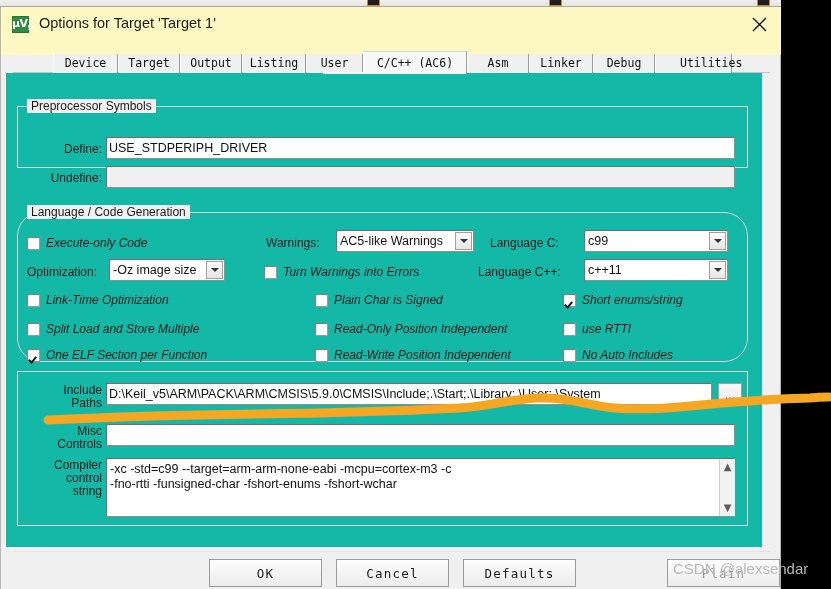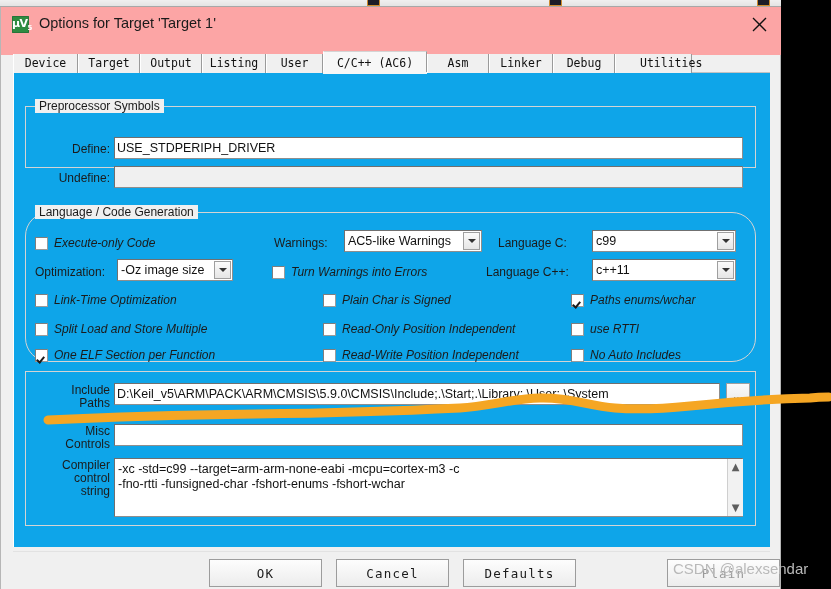--- a/index.html
+++ b/index.html
@@ -38,21 +38,21 @@
   
   .dialog {
     position: absolute; left: 0px; top: 7px;
     width: 781px; height: 582px;
     background: #f0f0f0;
     border-left: 1px solid #b6b6b6;
     border-right: 1px solid #b6b6b6;
   }
   .titlebar {
     position: absolute; left: 0; top: 0; width: 781px; height: 48px;
-    background: #fca5a5;
+    background: #fef9c3;
   }
   .title-icon {
     position: absolute; left: 11px; top: 9px; width: 17px; height: 17px;
     background: #2f8b41;
     border-radius: 1px;
     box-shadow: inset 0 0 0 1px #27743a;
   }
   .title-icon .glyph {
     position: absolute; left: 0; top: -1px; width: 17px; height: 18px;
     color: #ffffff; font-size: 11px; line-height: 18px; text-align: center;
@@ -79,41 +79,42 @@
   .tab {
     position: absolute; top: 3px; height: 19px;
     background: #f0f0f0;
     border-left: 1px solid #ffffff;
     border-right: 1px solid #9a9a9a;
     font-family: "DejaVu Sans Mono", monospace;
     font-size: 11.5px; color: #111111;
     text-align: center; line-height: 19px;
     white-space: nowrap;
     cursor: default;
+    margin-left: 40px;
   }
   .tab.active {
     top: 0px; height: 23px; line-height: 22px;
     background: #f7f7f7;
     border-left: 1px solid #ffffff;
     border-right: 1px solid #9a9a9a;
     border-top: 1px solid #d4d4d4;
     z-index: 5;
   }
   .tab-underline {
     position: absolute; left: 12px; top: 65px; width: 757px; height: 1px;
     background: #c2c2c2;
   }
   .tab-underline-gap {
     position: absolute; top: 65px; height: 2px; background: #f7f7f7; z-index: 6;
   }
 
   
   .client {
-    position: absolute; left: 12px; top: 66px; width: 757px; height: 474px;
-    background: #0ea5e9;
+    position: absolute; left: 4px; top: 66px; width: 757px; height: 474px;
+    background: #14b8a6;
     border-left: 1px solid #ffffff;
     border-top: none;
   }
 
   
   .group {
     position: absolute;
     border: 1px solid #d4d4d4;
     border-top: 1px solid #d4d4d4;
   }
@@ -381,21 +382,21 @@
       </div>
       <div class="lbl" style="left:472px; top:192px;">Language C++:</div>
       <div class="combo" style="left:578px; top:186px; width:144px; height:22px;">
         <span>c++11</span>
         <span class="arrowbox">
             <i></i>
           </span>
       </div>
       <div class="cb" style="left:557px; top:220px;">
         <span class="box checked"></span>
-        <span>Paths enums/wchar</span>
+        <span>Short enums/string</span>
       </div>
       <div class="cb" style="left:557px; top:249px;">
         <span class="box"></span>
         <span>use RTTI</span>
       </div>
       <div class="cb" style="left:557px; top:275px;">
         <span class="box"></span>
         <span>No Auto Includes</span>
       </div>
 

